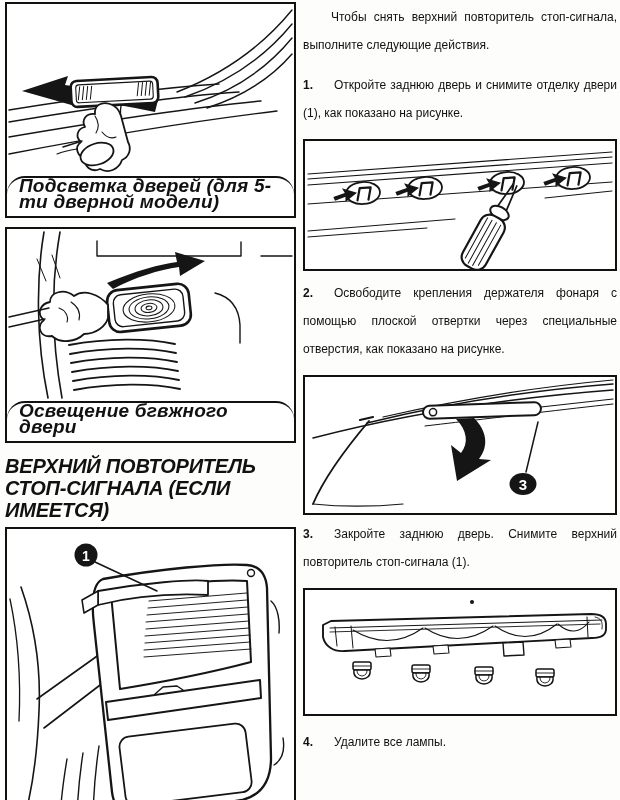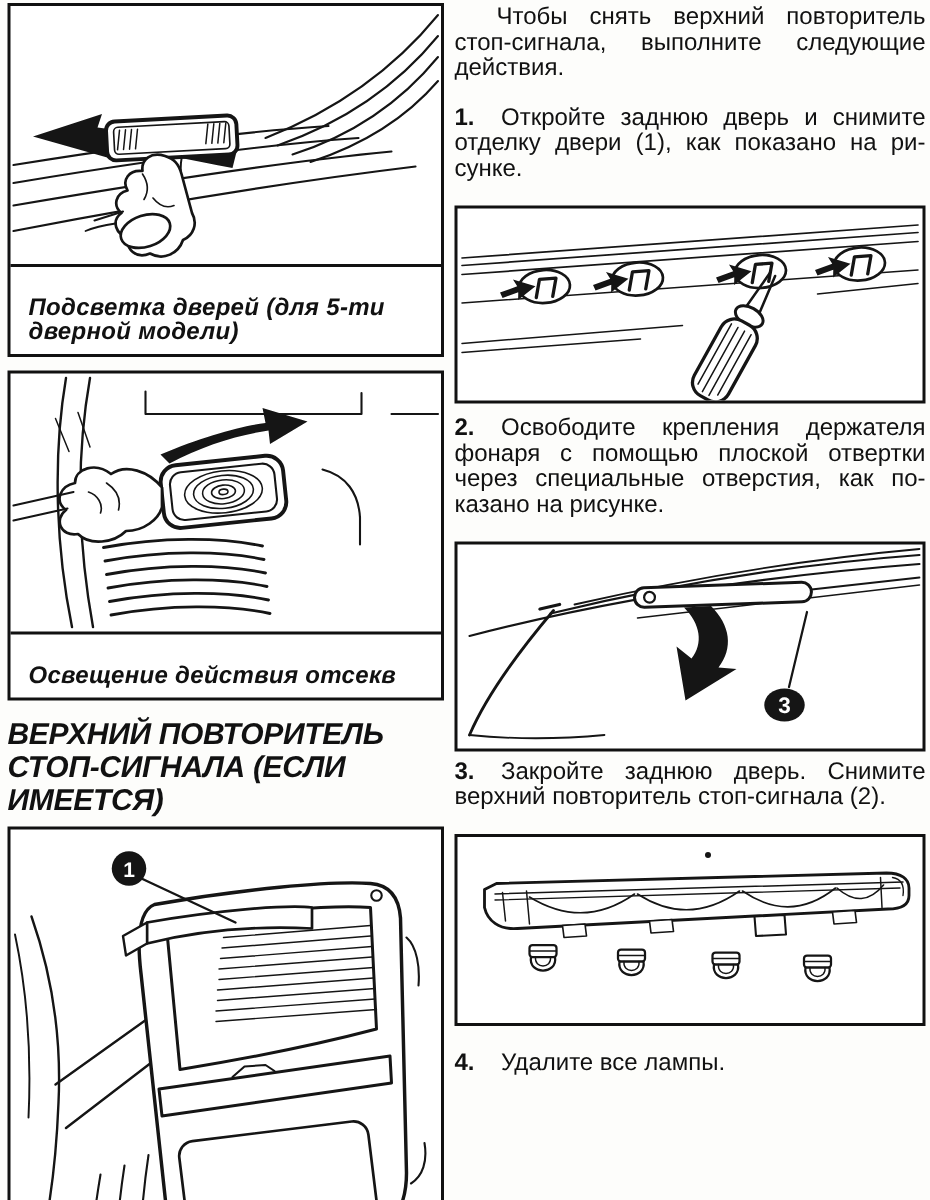--- a/index.html
+++ b/index.html
@@ -6,25 +6,25 @@
   body{
     width:620px;height:800px;position:relative;background:#fdfdfb;color:#111;
     font-family:"Liberation Sans",sans-serif;overflow:hidden;
   }
   .col-left{position:absolute;left:5px;top:2px;width:291px;}
   .col-right{position:absolute;left:303px;top:0;width:314px;}
   .fig{border:2px solid #111;background:#fff;}
   .fig svg{display:block;}
   .figcap{
     border-top:2px solid #111;
-    font-style:italic;font-weight:bold;font-size:16px;line-height:16px;
-    padding:20px 10px 6px 12px;letter-spacing:.2px;
+    font-style:italic;font-weight:bold;font-size:19px;line-height:16px;
+    padding:0 10px 6px 12px;letter-spacing:.2px;border-radius:18px;
   }
   .para{
-    font-size:16px;line-height:17px;text-align:justify;
+    font-size:12px;line-height:28px;text-align:justify;
     hyphens:manual;-webkit-hyphens:manual;
   }
   .indented{text-indent:28px;}
   .step .num{font-weight:bold;display:inline-block;width:31px;text-indent:0;}
   .heading{
     font-style:italic;font-weight:bold;font-size:20px;line-height:22px;
     margin:12px 0 6px 0;letter-spacing:-0.2px;
   }
   .mt6{margin-top:6px;}.mt8{margin-top:8px;}.mt4{margin-top:4px;}
   .mt5{margin-top:5px;}.mt7{margin-top:7px;}.mt9{margin-top:9px;}.mt10{}
@@ -95,21 +95,21 @@
       </g>
       <g>
         <path class="ln" stroke-width="1.9" d="M62,116 C100,109 140,109 168,115"></path>
         <path class="ln" stroke-width="1.9" d="M63,125 C101,118 141,118 169,124"></path>
         <path class="ln" stroke-width="1.9" d="M64,134 C102,127 142,127 170,133"></path>
         <path class="ln" stroke-width="1.9" d="M65,143 C103,136 143,136 171,142"></path>
         <path class="ln" stroke-width="1.9" d="M66,152 C104,145 144,145 172,151"></path>
         <path class="ln" stroke-width="1.9" d="M67,161 C105,154 145,154 173,160"></path>
       </g>
     </svg>
-    <div class="figcap">Освещение действия отсекв</div>
+    <div class="figcap">Освещение бгвжного двери</div>
   </div>
 
   <h2 class="heading">ВЕРХНИЙ ПОВТОРИТЕЛЬ СТОП-СИГНАЛА (ЕСЛИ ИМЕЕТСЯ)</h2>
 
   <div class="fig">
     <svg viewBox="0 0 283 298" width="283" height="298">
       <g>
         <path class="ln" stroke-width="1.6" d="M14,58 C28,98 34,140 32,182 C30,232 24,268 15,297"></path>
         <path class="ln" stroke-width="1.3" d="M3,70 C11,108 14,150 12,192"></path>
         <path class="ln" stroke-width="1.6" d="M30,170 L93,125 M37,199 L97,153"></path>
@@ -198,21 +198,21 @@
       </g>
       <path class="solid" d="M169,41 C182,54 184,69 174,82 L186,83 L152,104 L146,68 L156,76 C164,66 162,53 151,42 Z"></path>
       <path class="ln" stroke-width="1.5" d="M221,95 L233,45"></path>
       <g>
         <ellipse class="solid" cx="218" cy="107" rx="13.5" ry="11"></ellipse>
         <text x="218" y="112.5" font-size="15" text-anchor="middle">3</text>
       </g>
     </svg>
   </div>
 
-  <p class="para step mt5"><span class="num">3.</span><span>Закройте заднюю дверь. Снимите верхний повторитель стоп-сигнала (2).</span></p>
+  <p class="para step mt5"><span class="num">3.</span><span>Закройте заднюю дверь. Снимите верхний повторитель стоп-сигнала (1).</span></p>
 
   <div class="fig mt7">
     <svg viewBox="0 0 310 124" width="310" height="124">
       <circle class="solid" cx="167" cy="12" r="2"></circle>
       <path class="fillwh" stroke-width="1.9" d="M18,35 L26,31 L286,24 C296,24 301,28 301,34 L301,39 C301,45 296,48 287,48 L40,61 C28,62 20,56 18,47 Z"></path>
       <path class="ln" stroke-width="1" d="M25,38 L297,30"></path>
       <path class="ln" stroke-width="0.9" d="M25,42 L295,34"></path>
       <path class="ln" stroke-width="1" d="M30,37 L32,56 M46,36 L48,58 M282,27 L283,47"></path>
       <path class="ln" stroke-width="0.9" d="M290,27 C296,28 298,32 297,39"></path>
       <g>

